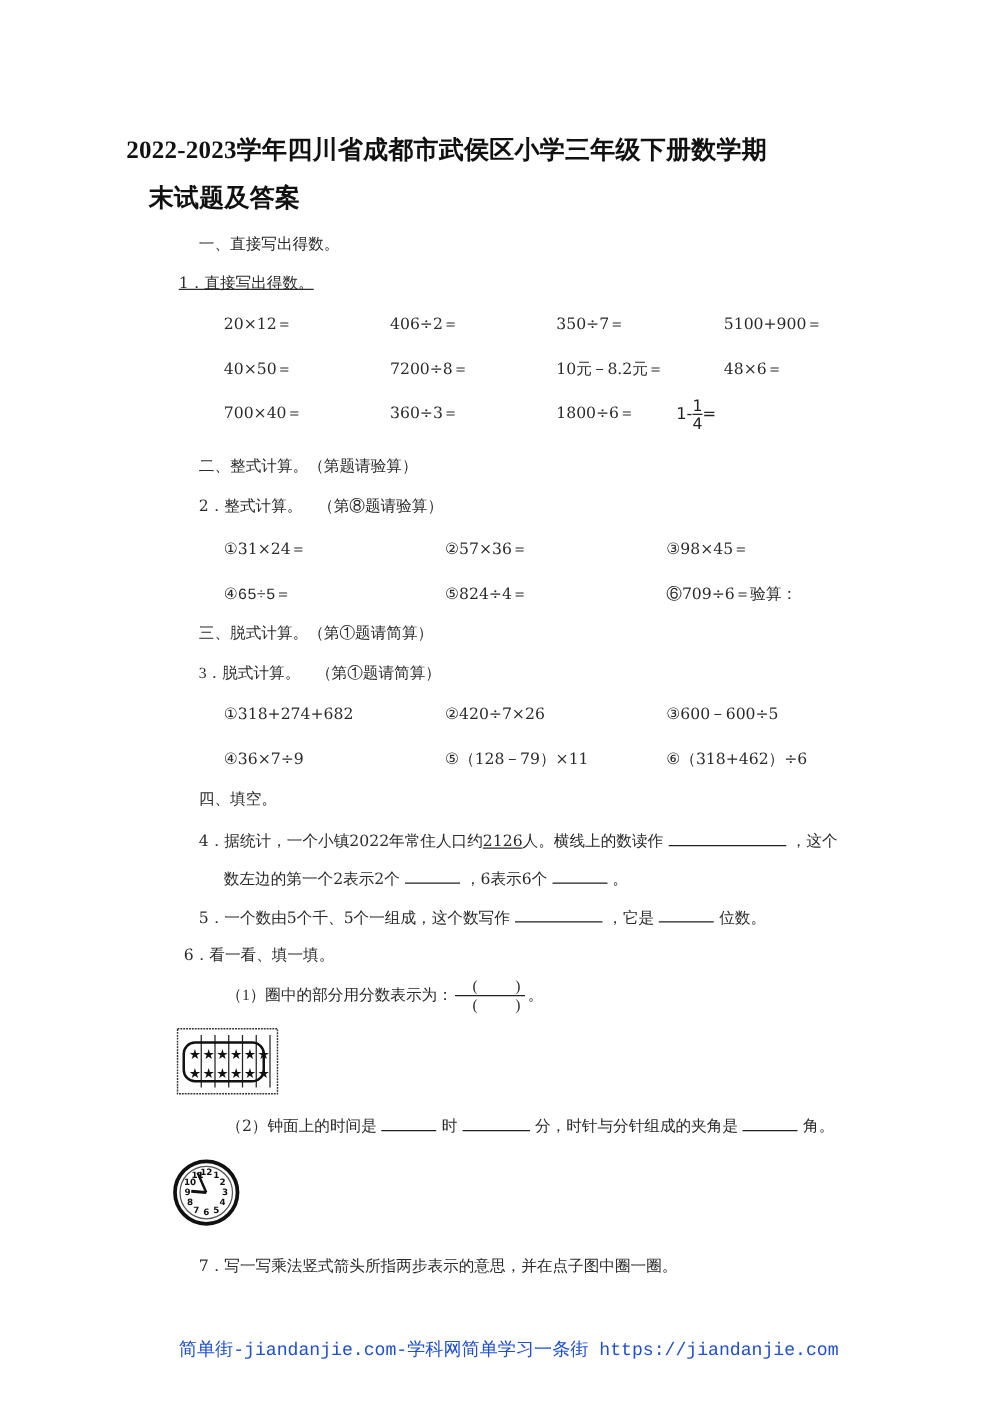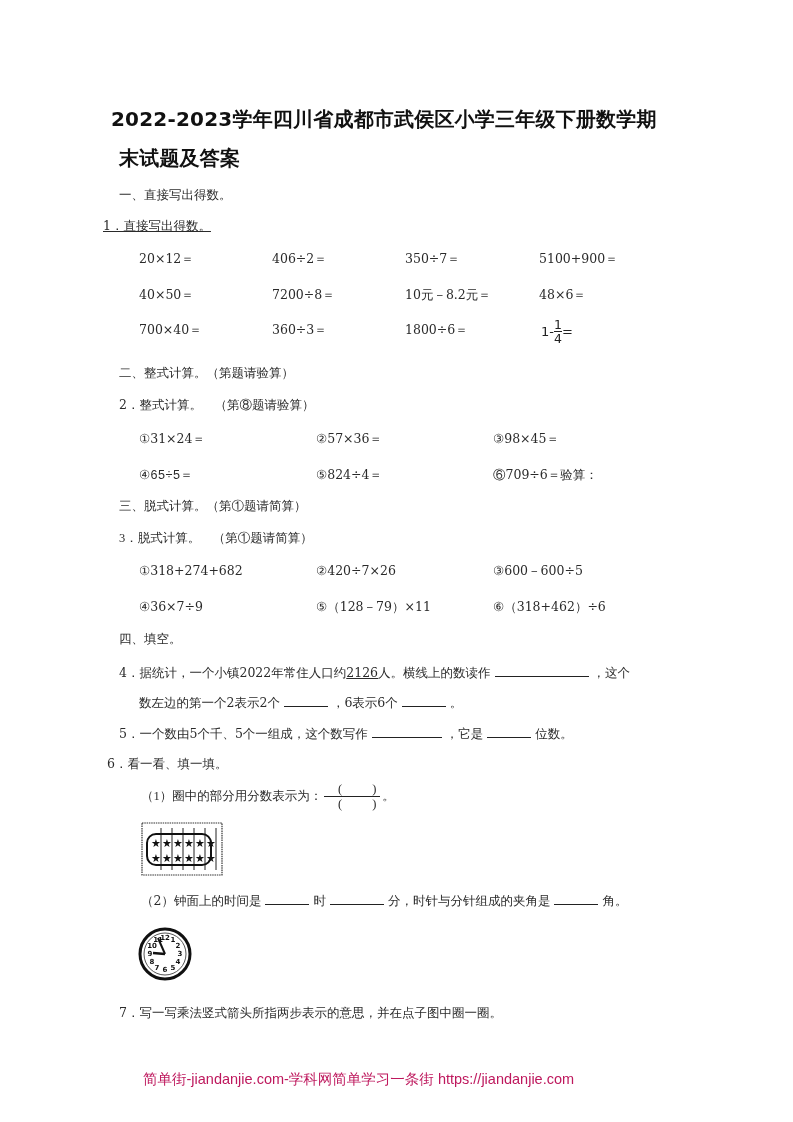--- a/index.html
+++ b/index.html
@@ -1,34 +1,34 @@
 <!DOCTYPE html>
 <html><head>
 <meta charset="utf-8">
 <style>
   html, body { margin: 0; padding: 0; background: #ffffff; }
   body { width: 793px; height: 1122px; position: relative; overflow: hidden;
          font-family: "DejaVu Serif", "Liberation Serif", serif; color: #222; }
   .abs { position: absolute; white-space: nowrap; }
   .title { font-family: "DejaVu Sans", "Liberation Sans", sans-serif; font-weight: bold;
            font-size: 20px; color: #111; letter-spacing: 0.2px; }
-  .txt { font-size: 12.5px; color: #2a2a2a; }
+  .txt { font-size: 12.5px; color: #2a2a2a; margin-left: 40px; }
   .blank { display: inline-block; border-bottom: 1px solid #222; height: 12px; vertical-align: baseline; margin: 0 4px; }
   .ul { text-decoration: underline; }
   .frac { display: inline-flex; flex-direction: column; align-items: center; vertical-align: middle; font-size: 12.5px; line-height: 13px; }
   .frac .bar { border-top: 1px solid #222; width: 100%; }
   .pfrac { display: inline-flex; flex-direction: column; align-items: center; vertical-align: middle; line-height: 14px; margin: 0 2px; }
   .pfrac span { letter-spacing: 22px; padding-left: 10px; }
   .pfrac .bar { border-top: 1px solid #222; width: 56px; }
-  .footer { font-family: Liberation Sans, sans-serif; font-size: 14.5px; color: #be185d; }
+  .footer { font-family: Liberation Mono, monospace; font-size: 14.5px; color: #1d4ed8; }
 </style>
 </head>
 <body>
 
-<div class="abs title" style="left:111px; top:106px;">2022-2023学年四川省成都市武侯区小学三年级下册数学期</div>
+<div class="abs title" style="left:101px; top:106px;font-family:Liberation Serif, serif;">2022-2023学年四川省成都市武侯区小学三年级下册数学期</div>
 <div class="abs title" style="left:119px; top:145px;">末试题及答案</div>
 
 <div class="abs txt" style="left:119px; top:187px;">一、直接写出得数。</div>
 <div class="abs txt" style="left:103px; top:218px;text-decoration:underline;">1．直接写出得数。</div>
 
 <div class="abs txt" style="left:139px; top:251px;">20×12＝</div>
 <div class="abs txt" style="left:272px; top:251px;">406÷2＝</div>
 <div class="abs txt" style="left:405px; top:251px;">350÷7＝</div>
 <div class="abs txt" style="left:539px; top:251px;">5100+900＝</div>
 

